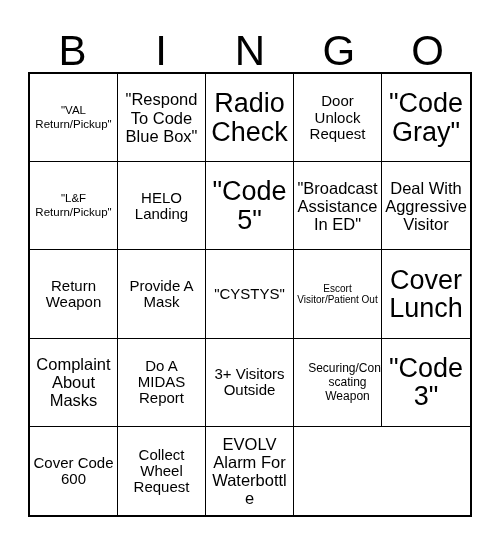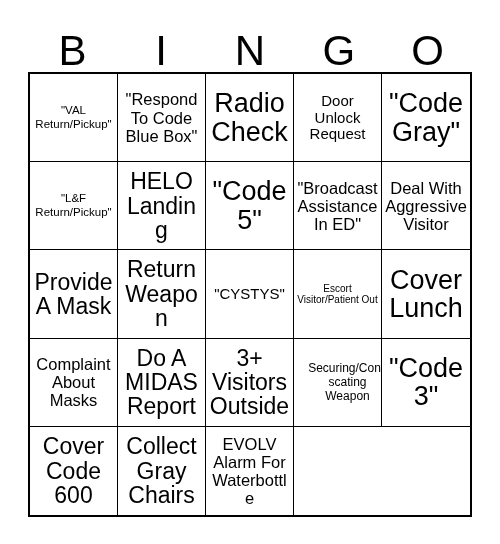--- a/index.html
+++ b/index.html
@@ -85,21 +85,21 @@
     line-height: 1.06;
     word-wrap: break-word;
   }
 
   
   .fs-xxs .cell-text { font-size: 12px;  line-height: 1.18; margin-left: 20px; }
   .fs-xs  .cell-text { font-size: 11.5px; line-height: 1.16; }
   .fs-s   .cell-text { font-size: 10px;   line-height: 1.12; }
   .fs-m   .cell-text { font-size: 16.5px; line-height: 1.10; }
   .fs-l   .cell-text { font-size: 15px; line-height: 1.08; }
-  .fs-xl  .cell-text { font-size: 23px;   line-height: 1.06; }
+  .fs-xl  .cell-text { font-size: 15px;   line-height: 1.06; }
   .fs-xxl .cell-text { font-size: 27px;   line-height: 1.05; }
 </style>
 </head>
 <body>
 
 <div id="bingo-card">
 
   <div id="bingo-header">
     <div class="header-cell">
       <span class="header-letter">B</span>
@@ -146,24 +146,24 @@
         <span class="cell-text">"Code 5"</span>
       </div>
     <div class="bingo-cell fs-m">
         <span class="cell-text">"Broadcast Assistance In ED"</span>
       </div>
 
     <div class="bingo-cell fs-m">
         <span class="cell-text">Deal With Aggressive Visitor</span>
       </div>
     <div class="bingo-cell fs-xl">
+        <span class="cell-text">Return Weapon</span>
+      </div>
+    <div class="bingo-cell fs-xl">
         <span class="cell-text">Provide A Mask</span>
-      </div>
-    <div class="bingo-cell fs-xl">
-        <span class="cell-text">Return Weapon</span>
       </div>
     <div class="bingo-cell fs-l">
         <span class="cell-text">"CYSTYS"</span>
       </div>
     <div class="bingo-cell fs-s">
         <span class="cell-text">Escort Visitor/Patient Out</span>
       </div>
 
     <div class="bingo-cell fs-xxl">
         <span class="cell-text">Cover Lunch</span>
@@ -181,20 +181,20 @@
         <span class="cell-text">Securing/Confiscating Weapon</span>
       </div>
 
     <div class="bingo-cell fs-xxl">
         <span class="cell-text">"Code 3"</span>
       </div>
     <div class="bingo-cell fs-xl">
         <span class="cell-text">Cover Code 600</span>
       </div>
     <div class="bingo-cell fs-xl">
-        <span class="cell-text">Collect Gray Chairs</span>
+        <span class="cell-text">Collect Wheel Request</span>
       </div>
     <div class="bingo-cell fs-m">
         <span class="cell-text">EVOLV Alarm For Waterbottle</span>
       </div>
 
   </div>
 </div>
 
 </body></html>

